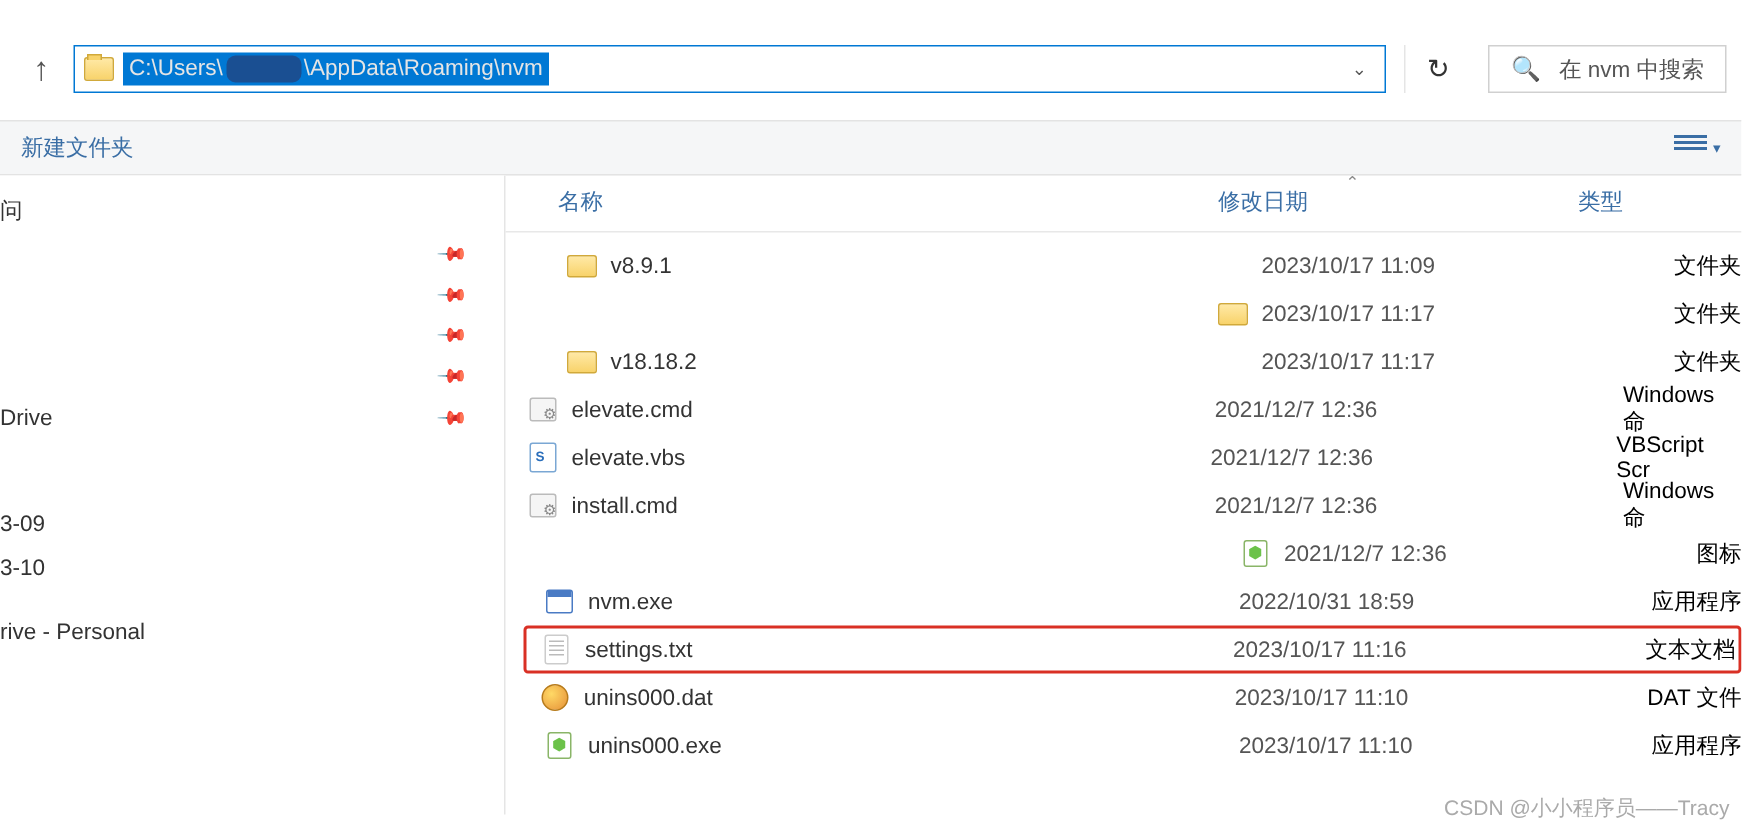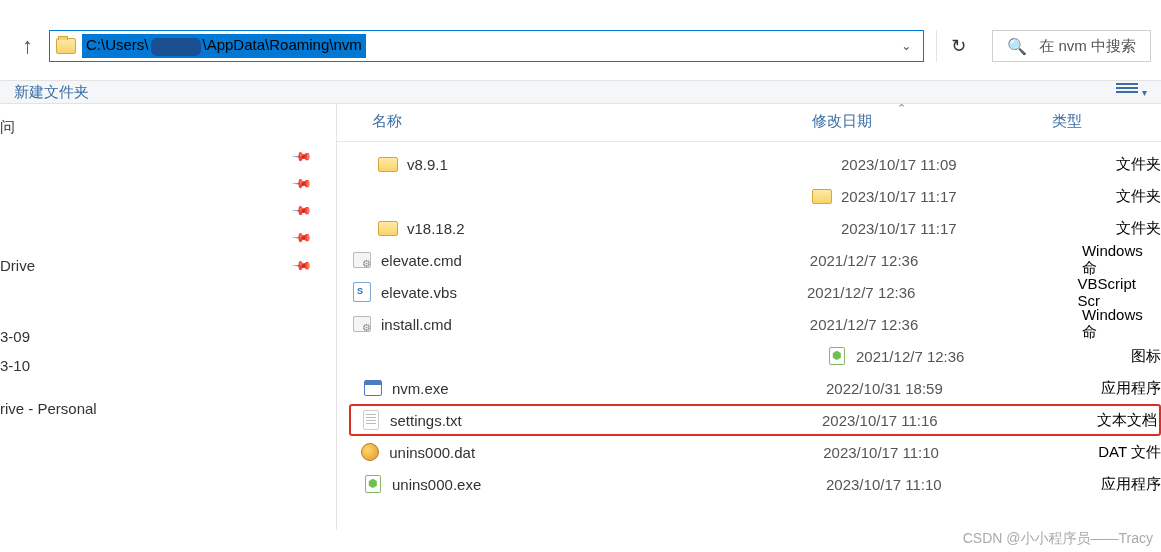--- a/index.html
+++ b/index.html
@@ -3,29 +3,29 @@
   <meta charset="utf-8">
   <style>
     * { margin: 0; padding: 0; box-sizing: border-box; font-family: "Microsoft YaHei", "Segoe UI", sans-serif; font-size: 15px; }
     body { background: #fff; color: #333; width: 1161px; height: 552px; overflow: hidden; position: relative; }
     
     .nav-bar { display: flex; align-items: center; padding: 30px 10px 18px 18px; gap: 12px; }
     .back-arrow { color: #555; font-size: 22px; padding: 0 4px; }
     .addr-container { flex: 1; display: flex; align-items: center; border: 1px solid #0078d4; height: 32px; padding: 0 6px; }
     .folder-ico { width: 20px; height: 16px; background: linear-gradient(#ffe9a6, #f8d36b); border: 1px solid #d1a93a; border-radius: 2px; margin-right: 6px; position: relative; }
     .folder-ico::before { content: ""; position: absolute; top: -3px; left: 1px; width: 8px; height: 3px; background: #f8d36b; border: 1px solid #d1a93a; border-bottom: none; }
-    .addr-text { background: #0078d4; color: #000000; padding: 2px 4px; flex-shrink: 0; }
+    .addr-text { background: #0078d4; color: #e5e5e5; padding: 2px 4px; flex-shrink: 0; }
     .redact { display: inline-block; width: 50px; height: 18px; background: #1a4f92; border-radius: 6px; vertical-align: middle; margin: 0 2px; }
     .addr-chev { margin-left: auto; color: #555; font-size: 12px; padding: 0 6px; }
     .refresh-wrap { border-left: 1px solid #e5e5e5; height: 32px; display: flex; align-items: center; padding: 0 14px; }
     .refresh { font-size: 18px; color: #333; }
     .search-box { display: flex; align-items: center; border: 1px solid #d0d0d0; height: 32px; padding: 0 14px; gap: 12px; color: #555; }
     .search-ico { font-size: 16px; }
     
-    .toolbar { display: flex; align-items: center; background: #f5f6f7; border-top: 1px solid #e3e3e3; border-bottom: 1px solid #e3e3e3; height: 24px; padding: 0 14px; color: #3a6ea5; }
+    .toolbar { display: flex; align-items: center; background: #f5f6f7; border-top: 1px solid #e3e3e3; border-bottom: 1px solid #e3e3e3; height: 37px; padding: 0 14px; color: #3a6ea5; }
     .view-opts { margin-left: auto; display: flex; gap: 4px; align-items: center; }
     .view-ico { width: 22px; height: 18px; display: inline-flex; flex-direction: column; gap: 2px; }
     .vline { height: 2px; background: #3a6ea5; }
     .mini-chev { font-size: 10px; color: #3a6ea5; }
     
     .main { display: flex; height: calc(100% - 126px); }
     .sidebar { width: 337px; border-right: 1px solid #e5e5e5; padding-top: 8px; position: relative; background: #fff; }
     .sb-item { display: flex; align-items: center; padding: 6px 10px 6px 0; color: #333; font-size: 15px; }
     .sb-item .pin { margin-left: auto; color: #7a7a7a; font-size: 13px; transform: rotate(45deg); margin-right: 16px; }
     .sb-head { padding-left: 0; }

